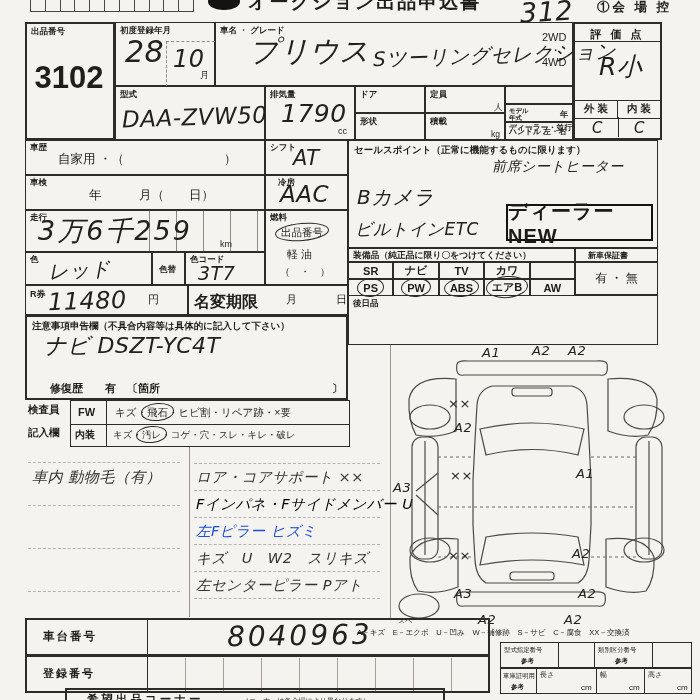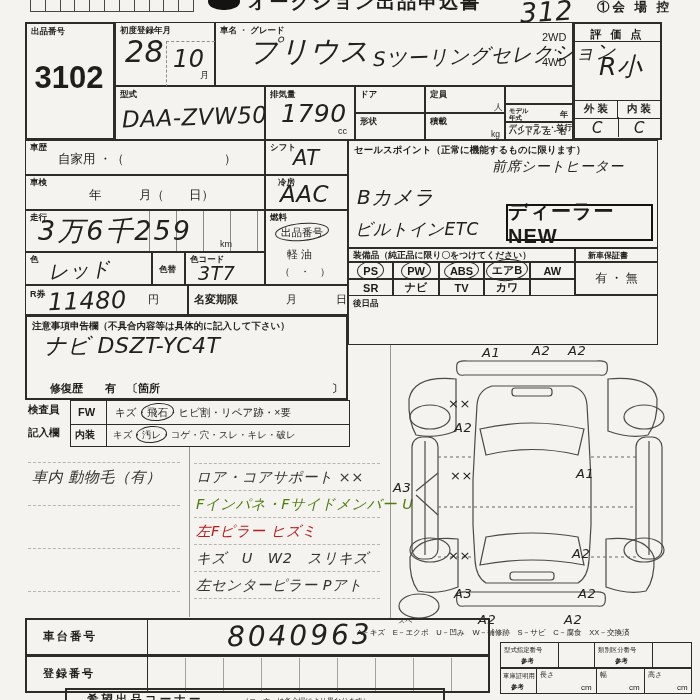--- a/index.html
+++ b/index.html
@@ -167,21 +167,21 @@
   <div class="cell" style="left:185px;top:252px;width:80px;height:33px;">
     <span class="lbl" style="left:4px;top:2px;">色コード</span>
     <span class="hw" style="left:12px;top:11px;font-size:19px;">3T7</span>
   </div>
   <div class="cell" style="left:25px;top:285px;width:163px;height:30px;">
     <span class="lbl" style="left:4px;top:4px;font-size:9px;">R券</span>
     <span class="hw" style="left:22px;top:3px;font-size:24px;transform:rotate(-2deg);">11480</span>
     <span class="pr" style="left:122px;top:8px;font-size:11px;">円</span>
   </div>
   <div class="cell" style="left:188px;top:285px;width:160px;height:30px;">
-    <span class="pr" style="left:5px;top:8px;font-size:11px;font-weight:bold;">名変期限</span>
+    <span class="pr" style="left:5px;top:8px;font-size:16px;font-weight:bold;">名変期限</span>
     <span class="pr" style="left:97px;top:8px;font-size:11px;">月</span>
     <span class="pr" style="left:147px;top:8px;font-size:11px;">日</span>
   </div>
 
   <div class="cell b25" style="left:25px;top:315px;width:323px;height:85px;">
     <span class="pr" style="left:5px;top:4px;font-size:9.5px;font-weight:bold;">注意事項申告欄（不具合内容等は具体的に記入して下さい）</span>
     <span class="hw" style="left:17px;top:18px;font-size:22px;">ナビ DSZT-YC4T</span>
     <span class="pr" style="left:23px;top:66px;font-size:11px;font-weight:bold;">修復歴　　有　〔箇所</span>
     <span class="pr" style="left:305px;top:66px;font-size:10.5px;font-weight:bold;">〕</span>
   </div>
@@ -204,22 +204,22 @@
   <div class="guide" style="left:28px;top:548px;width:152px;"></div>
   <div class="guide" style="left:28px;top:591px;width:152px;"></div>
   <div class="guide" style="left:194px;top:463px;width:186px;"></div>
   <div class="guide" style="left:194px;top:490px;width:186px;"></div>
   <div class="guide" style="left:194px;top:517px;width:186px;"></div>
   <div class="guide" style="left:194px;top:544px;width:186px;"></div>
   <div class="guide" style="left:194px;top:571px;width:186px;"></div>
   <div class="guide" style="left:194px;top:598px;width:186px;"></div>
   <span class="hw" style="left:32px;top:470px;font-size:15px;color:#35332e;">車内 動物毛（有）</span>
   <span class="hw" style="left:196px;top:470px;font-size:14.5px;color:#35332e;">ロア・コアサポート ××</span>
-  <span class="hw" style="left:196px;top:497px;font-size:14.5px;color:#4d7c0f;">Fインパネ・Fサイドメンバー U</span>
-  <span class="hw" style="left:196px;top:524px;font-size:14.5px;color:#b91c1c;">左Fピラー ヒズミ</span>
+  <span class="hw" style="left:196px;top:497px;font-size:14.5px;color:#000000;">Fインパネ・Fサイドメンバー U</span>
+  <span class="hw" style="left:196px;top:524px;font-size:14.5px;color:#1d4ed8;">左Fピラー ヒズミ</span>
   <span class="hw" style="left:196px;top:551px;font-size:14.5px;color:#35332e;">キズ　U　W2　スリキズ</span>
   <span class="hw" style="left:196px;top:578px;font-size:14.5px;color:#35332e;">左センターピラー Pアト</span>
 
   <div class="cell" style="left:348px;top:140px;width:310px;height:108px;border-width:1.5px;">
     <span class="pr" style="left:5px;top:4px;font-size:9.5px;font-weight:bold;">セールスポイント（正常に機能するものに限ります）</span>
   </div>
   <span class="hw" style="left:492px;top:159px;font-size:14px;">前席シートヒーター</span>
   <span class="hw" style="left:357px;top:187px;font-size:20px;">Bカメラ</span>
   <span class="hw" style="left:355px;top:221px;font-size:17px;">ビルトインETC</span>
   <div style="position:absolute;left:506px;top:204px;width:147px;height:37px;border:2.4px solid #141311;box-sizing:border-box;display:flex;align-items:center;justify-content:center;background:#f4f3ef;">
@@ -228,50 +228,50 @@
 
   <div class="cell" style="left:348px;top:248px;width:227px;height:14px;">
     <span class="pr" style="left:4px;top:2px;font-size:8.8px;font-weight:bold;">装備品（純正品に限り〇をつけてください）</span>
   </div>
   <div class="cell" style="left:575px;top:248px;width:83px;height:14px;">
     <span class="pr" style="left:12px;top:3px;font-size:8px;font-weight:bold;">新車保証書</span>
   </div>
   <div class="eq-grid">
       <div class="eq-row">
         <div class="eq-cell">
-          <span class="hand-circle">PS</span>
-        </div>
-        <div class="eq-cell">
-          <span class="hand-circle">PW</span>
-        </div>
-        <div class="eq-cell">
-          <span class="hand-circle">ABS</span>
-        </div>
-        <div class="eq-cell">
-          <span class="hand-circle">エアB</span>
-        </div>
-        <div class="eq-cell">
-          <span>AW</span>
+          <span>SR</span>
+        </div>
+        <div class="eq-cell">
+          <span>ナビ</span>
+        </div>
+        <div class="eq-cell">
+          <span>TV</span>
+        </div>
+        <div class="eq-cell">
+          <span>カワ</span>
+        </div>
+        <div class="eq-cell">
+          <span></span>
         </div>
       </div>
       <div class="eq-row">
         <div class="eq-cell">
-          <span>SR</span>
-        </div>
-        <div class="eq-cell">
-          <span>ナビ</span>
-        </div>
-        <div class="eq-cell">
-          <span>TV</span>
-        </div>
-        <div class="eq-cell">
-          <span>カワ</span>
-        </div>
-        <div class="eq-cell">
-          <span></span>
+          <span class="hand-circle">PS</span>
+        </div>
+        <div class="eq-cell">
+          <span class="hand-circle">PW</span>
+        </div>
+        <div class="eq-cell">
+          <span class="hand-circle">ABS</span>
+        </div>
+        <div class="eq-cell">
+          <span class="hand-circle">エアB</span>
+        </div>
+        <div class="eq-cell">
+          <span>AW</span>
         </div>
       </div>
     </div>
   <div class="cell" style="left:575px;top:262px;width:83px;height:33px;display:flex;align-items:center;justify-content:center;">
     <span style="font-size:12px;">有 ・ 無</span>
   </div>
   <div class="cell" style="left:348px;top:295px;width:310px;height:50px;">
     <span class="lbl" style="left:4px;top:3px;">後日品</span>
   </div>
 

